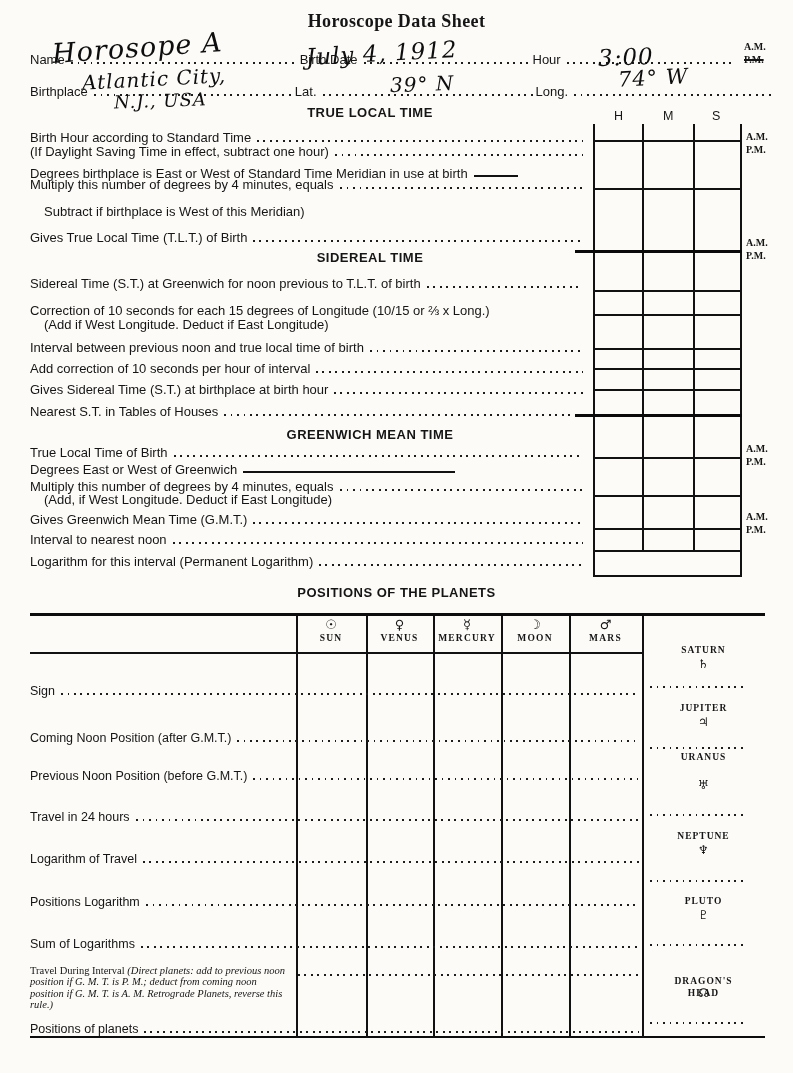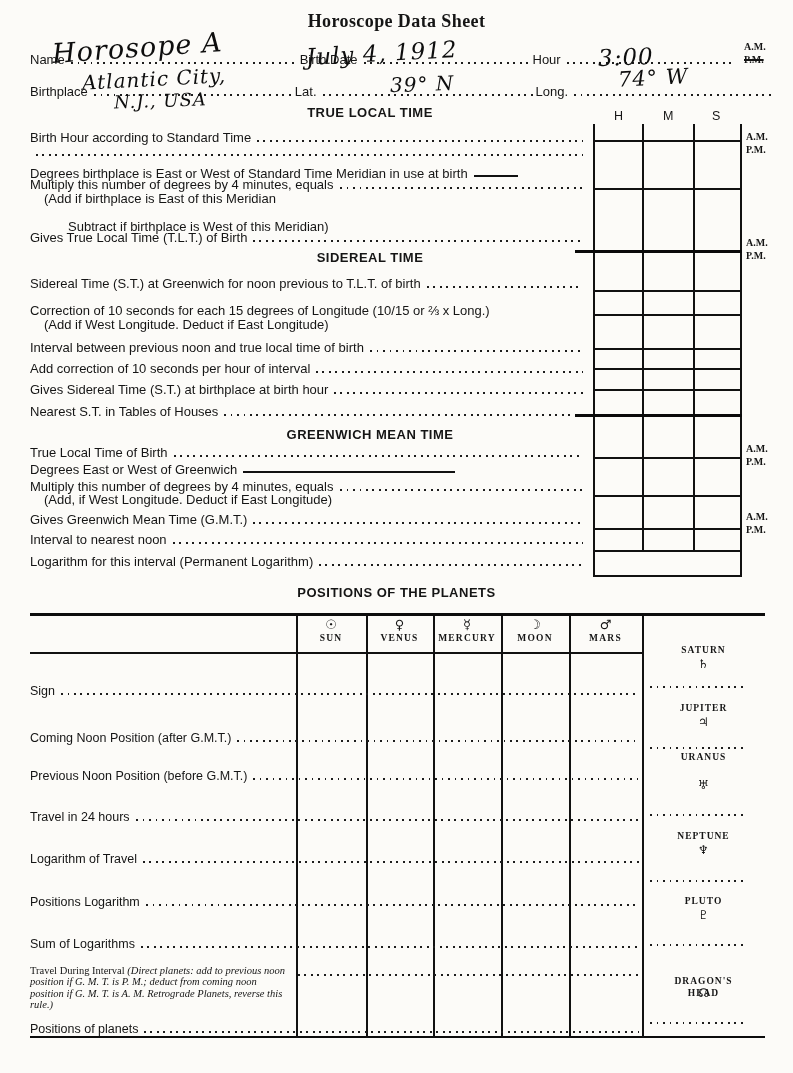--- a/index.html
+++ b/index.html
@@ -124,34 +124,32 @@
     <div>A.M.</div>
     <div class="struck">P.M.</div>
   </div>
 
   <div class="sect-title" style="top:105px;">TRUE LOCAL TIME</div>
   <div class="fline" style="top:131px;">
     <span>Birth Hour according to Standard Time</span>
       <span class="lead fx"></span>
   </div>
   <div class="fline" style="top:145px;">
+    <span>(If Daylight Saving Time in effect, subtract one hour)</span>
       <span class="lead fx"></span>
   </div>
   <div class="fline" style="top:167px;">
     <span>Degrees birthplace is East or West of Standard Time Meridian in use at birth</span>
       <span class="lead-solid" style="width:44px;"></span>
   </div>
   <div class="fline" style="top:178px;">
     <span>Multiply this number of degrees by 4 minutes, equals</span>
       <span class="lead fx"></span>
   </div>
-  <div class="fline ind" style="top:192px;">
-    <span>(Add if birthplace is East of this Meridian</span>
-  </div>
-  <div class="fline ind" style="top:220px;margin-left:24px;">
+  <div class="fline ind" style="top:205px;">
     <span>Subtract if birthplace is West of this Meridian)</span>
   </div>
   <div class="fline" style="top:231px;">
     <span>Gives True Local Time (T.L.T.) of Birth</span>
       <span class="lead fx"></span>
   </div>
 
   <div class="sect-title" style="top:250px;">SIDEREAL TIME</div>
   <div class="fline" style="top:277px;">
     <span>Sidereal Time (S.T.) at Greenwich for noon previous to T.L.T. of birth</span>

